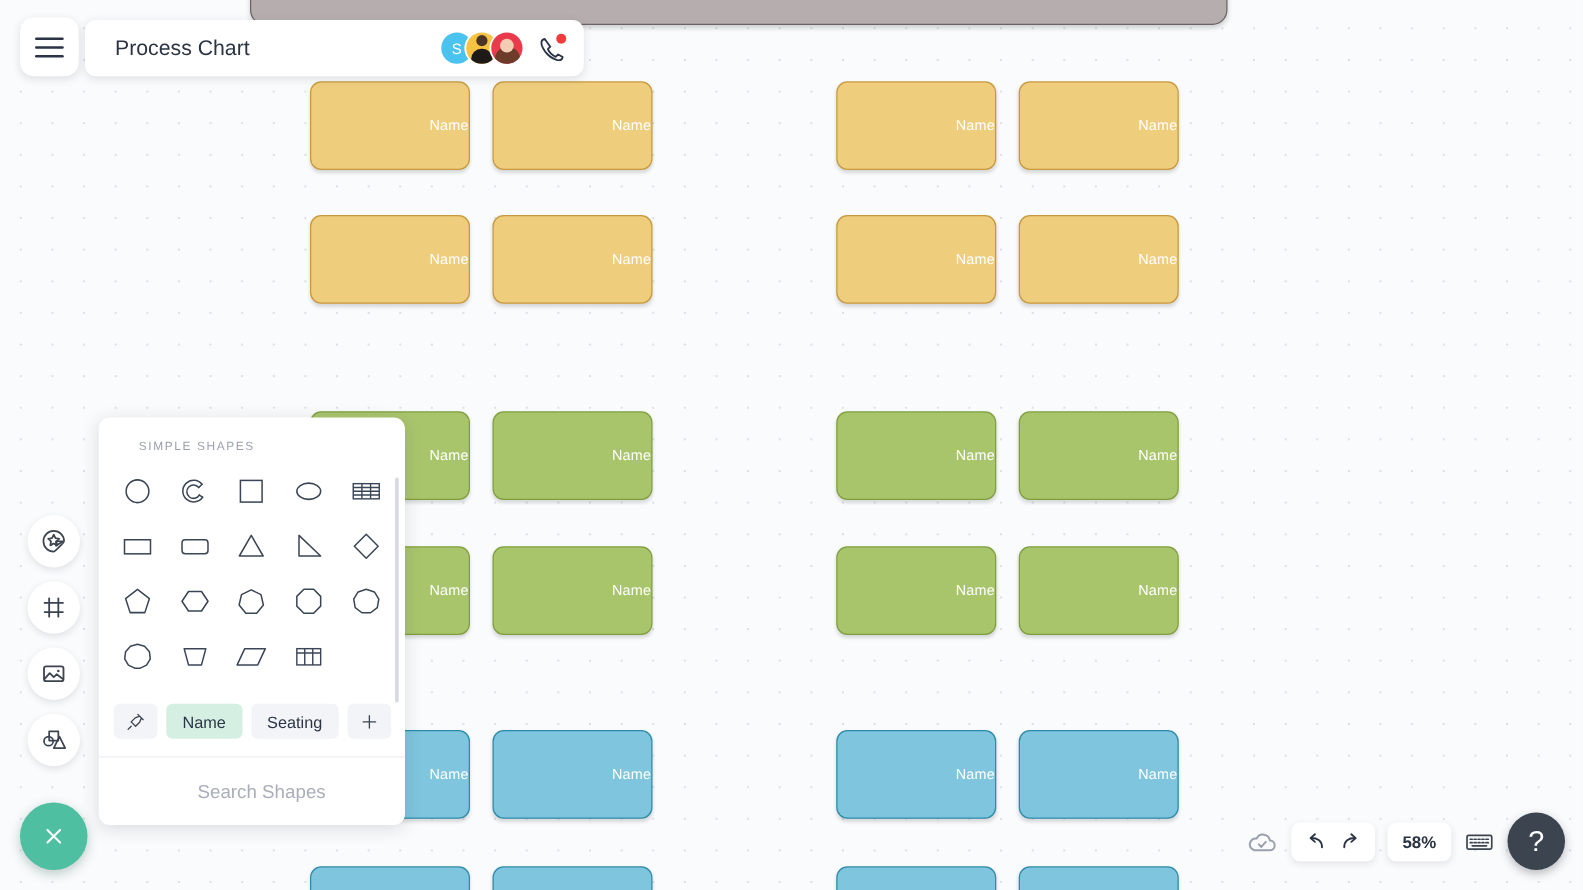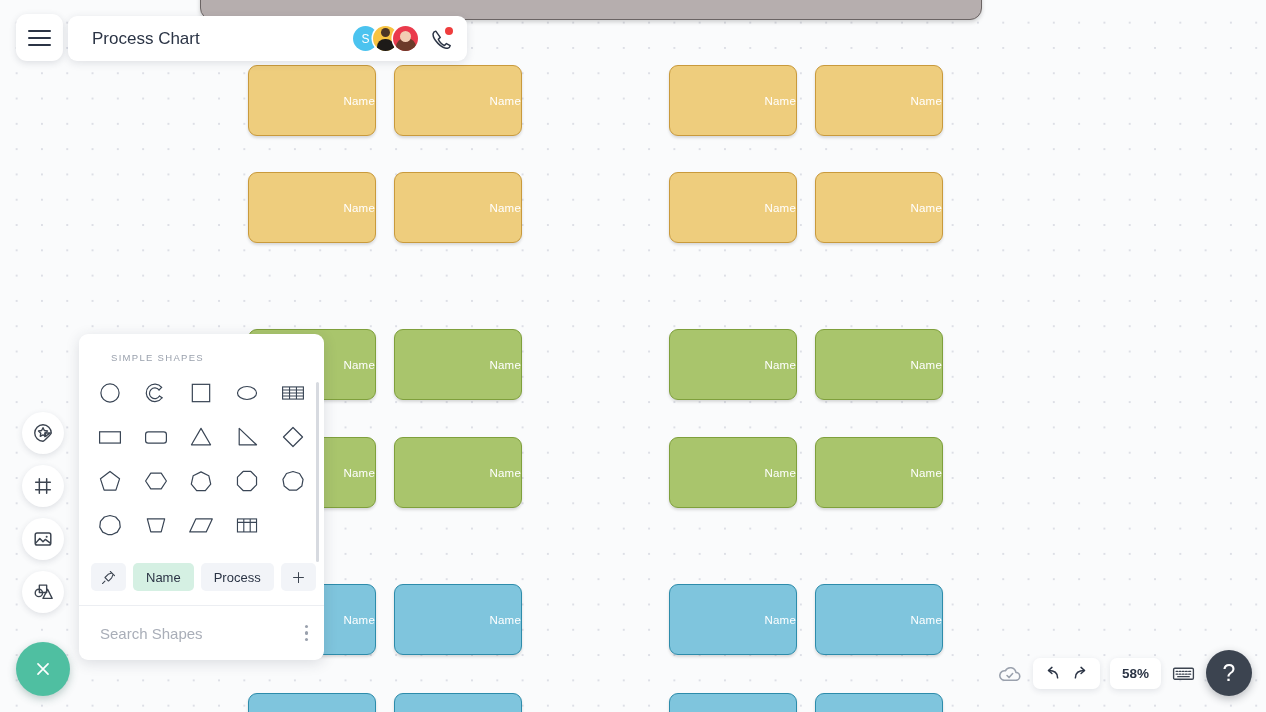--- a/index.html
+++ b/index.html
@@ -208,21 +208,22 @@
     font-size: 13px; color: #2b3445;
     cursor: pointer;
   }
   .tab.icon-tab { padding: 0 9px; }
   .tab.active { background: #d5f0e3; }
 
   .search-row {
     border-top: 1px solid #eceef2;
     height: 54px;
     display: flex; align-items: center;
-    padding: 0 12px 0 9px;
+    padding: 0 12px 0 23px;
+    gap: 44px;
   }
   .search-input {
     border: none; outline: none;
     font-size: 15px; color: #8d949f;
     flex: 1; margin-left: 10px;
     font-family: "Liberation Sans", sans-serif;
     background: transparent;
   }
   .search-input::placeholder { color: #a9aeb8; }
   .kebab {
@@ -512,21 +513,21 @@
 
   <div class="panel-divider"></div>
 
   <div class="tab-row">
     <div class="tab icon-tab">
       <svg width="17" height="17" viewBox="0 0 24 24" fill="none" stroke="#3c4450" stroke-width="1.5" stroke-linecap="round" stroke-linejoin="round">
         <path d="M14.5 3.5 L20.5 9.5 M16.5 5.5 l-5 2 -4.5 4.5 5 5 4.5-4.5 2-5 M7 17 L3.5 20.5"></path>
       </svg>
     </div>
     <div class="tab active">Name</div>
-    <div class="tab">Process</div>
+    <div class="tab">Seating</div>
     <div class="tab icon-tab">
       <svg width="17" height="17" viewBox="0 0 24 24" fill="none" stroke="#3c4450" stroke-width="1.5" stroke-linecap="round">
         <path d="M12 5 V19 M5 12 H19"></path>
       </svg>
     </div>
   </div>
 
   <div class="search-row">
     <svg width="19" height="19" viewBox="0 0 24 24" fill="none" stroke="#9aa1ad" stroke-width="1.7" stroke-linecap="round">
       <circle cx="10.5" cy="10.5" r="6.5"></circle>

